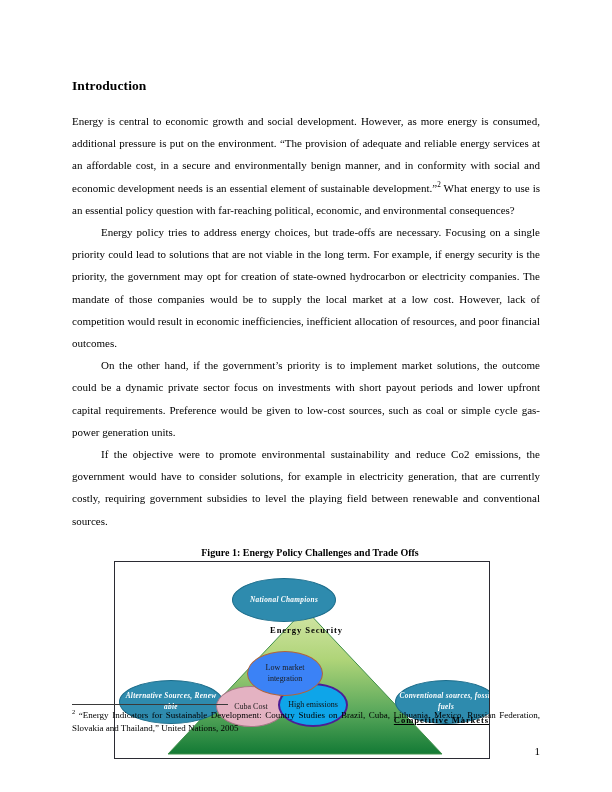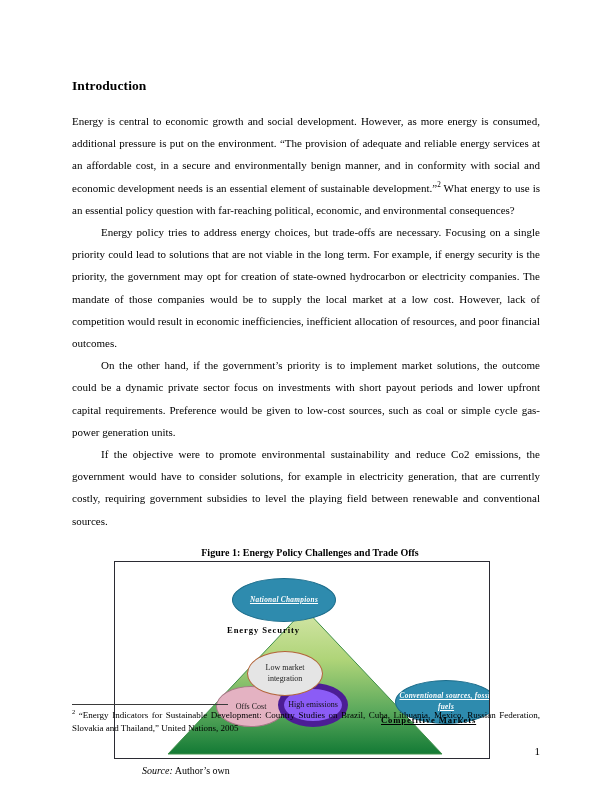--- a/index.html
+++ b/index.html
@@ -82,67 +82,66 @@
   }
   .ell-blue {
     background: #2E8BAE;
     border: 1px solid #1d6d8b;
     color: #ffffff;
     font-style: italic;
     font-weight: bold;
     font-size: 7.3px;
     line-height: 10.5px;
     letter-spacing: 0.3px;
-    text-decoration: underline;
   }
   .ell-national {
     left: 117px; top: 16px;
     width: 104px; height: 44px;
   }
   .ell-alt {
     left: 4px; top: 118px;
     width: 104px; height: 44px;
   }
   .ell-conv {
     left: 280px; top: 118px;
     width: 102px; height: 44px;
   }
   .ell-orange {
     left: 132px; top: 89px;
     width: 76px; height: 45px;
-    background: #e5e5e5;
+    background: #3b82f6;
     border: 1px solid #b3643a;
     color: #1b1b1b;
     font-size: 8px;
     line-height: 11.5px;
   }
   .ell-pink {
     left: 101px; top: 124px;
     width: 70px; height: 41px;
     background: #E4B2C2;
     border: 1px solid #a67886;
     color: #1b1b1b;
     font-size: 8px;
   }
   .ell-gray {
     left: 163px; top: 121px;
     width: 70px; height: 44px;
-    background: #8b5cf6;
-    border: 6px solid #4c1d95;
+    background: #0ea5e9;
+    border: 2px solid #4c1d95;
     color: #111111;
     font-size: 8px;
     line-height: 11px;
   }
 
   .axis-label {
     position: absolute;
     font-size: 8.6px;
     font-weight: bold;
     letter-spacing: 0.9px;
-    text-align: left;
+    text-align: right;
     line-height: 13px;
     color: #000;
   }
   .lbl-energy { left: 112px; top: 62px; width: 116px; }
   .lbl-env    { left: 2px;  top: 152px; width: 110px; }
   .lbl-comp   { left: 266px; top: 152px; width: 108px; text-decoration: underline; }
 
   .source-line {
     font-size: 10px;
     margin: 6px 0 0 42px;
@@ -213,37 +212,37 @@
               <stop offset="35%" stop-color="#AFD478"></stop>
               <stop offset="70%" stop-color="#5BA95C"></stop>
               <stop offset="100%" stop-color="#137A35"></stop>
             </linearGradient>
           </defs>
           <polygon points="140,2 277,147 3,147" fill="url(#triGrad)" stroke="#3f8f4a" stroke-width="1"></polygon>
         </svg>
 
         <div class="ellipse ell-blue ell-national">National Champions</div>
 
+        <div class="ellipse ell-blue ell-alt">Alternative Sources, Renew able</div>
 
         <div class="ellipse ell-blue ell-conv">Conventional sources, fossil fuels</div>
 
-        <div class="ellipse ell-pink">Offs Cost</div>
+        <div class="ellipse ell-pink">Cuba Cost</div>
 
         <div class="ellipse ell-gray">High emissions</div>
 
         <div class="ellipse ell-orange">Low market integration</div>
 
         <div class="axis-label lbl-energy">Energy Security</div>
 
 
         <div class="axis-label lbl-comp">Competitive Markets</div>
 
       </div>
 
-      <div class="source-line"><em>Source:</em> <span>Author’s own</span></div>
 
     </div>
 
   </div>
 
   <div class="footnote-area">
     <div class="fn-rule"></div>
     <p class="fn-text"><sup>2</sup> <span>“Energy Indicators for Sustainable Development: Country Studies on Brazil, Cuba, Lithuania, Mexico, Russian Federation, Slovakia and Thailand,” United Nations, 2005</span></p>
   </div>
 

